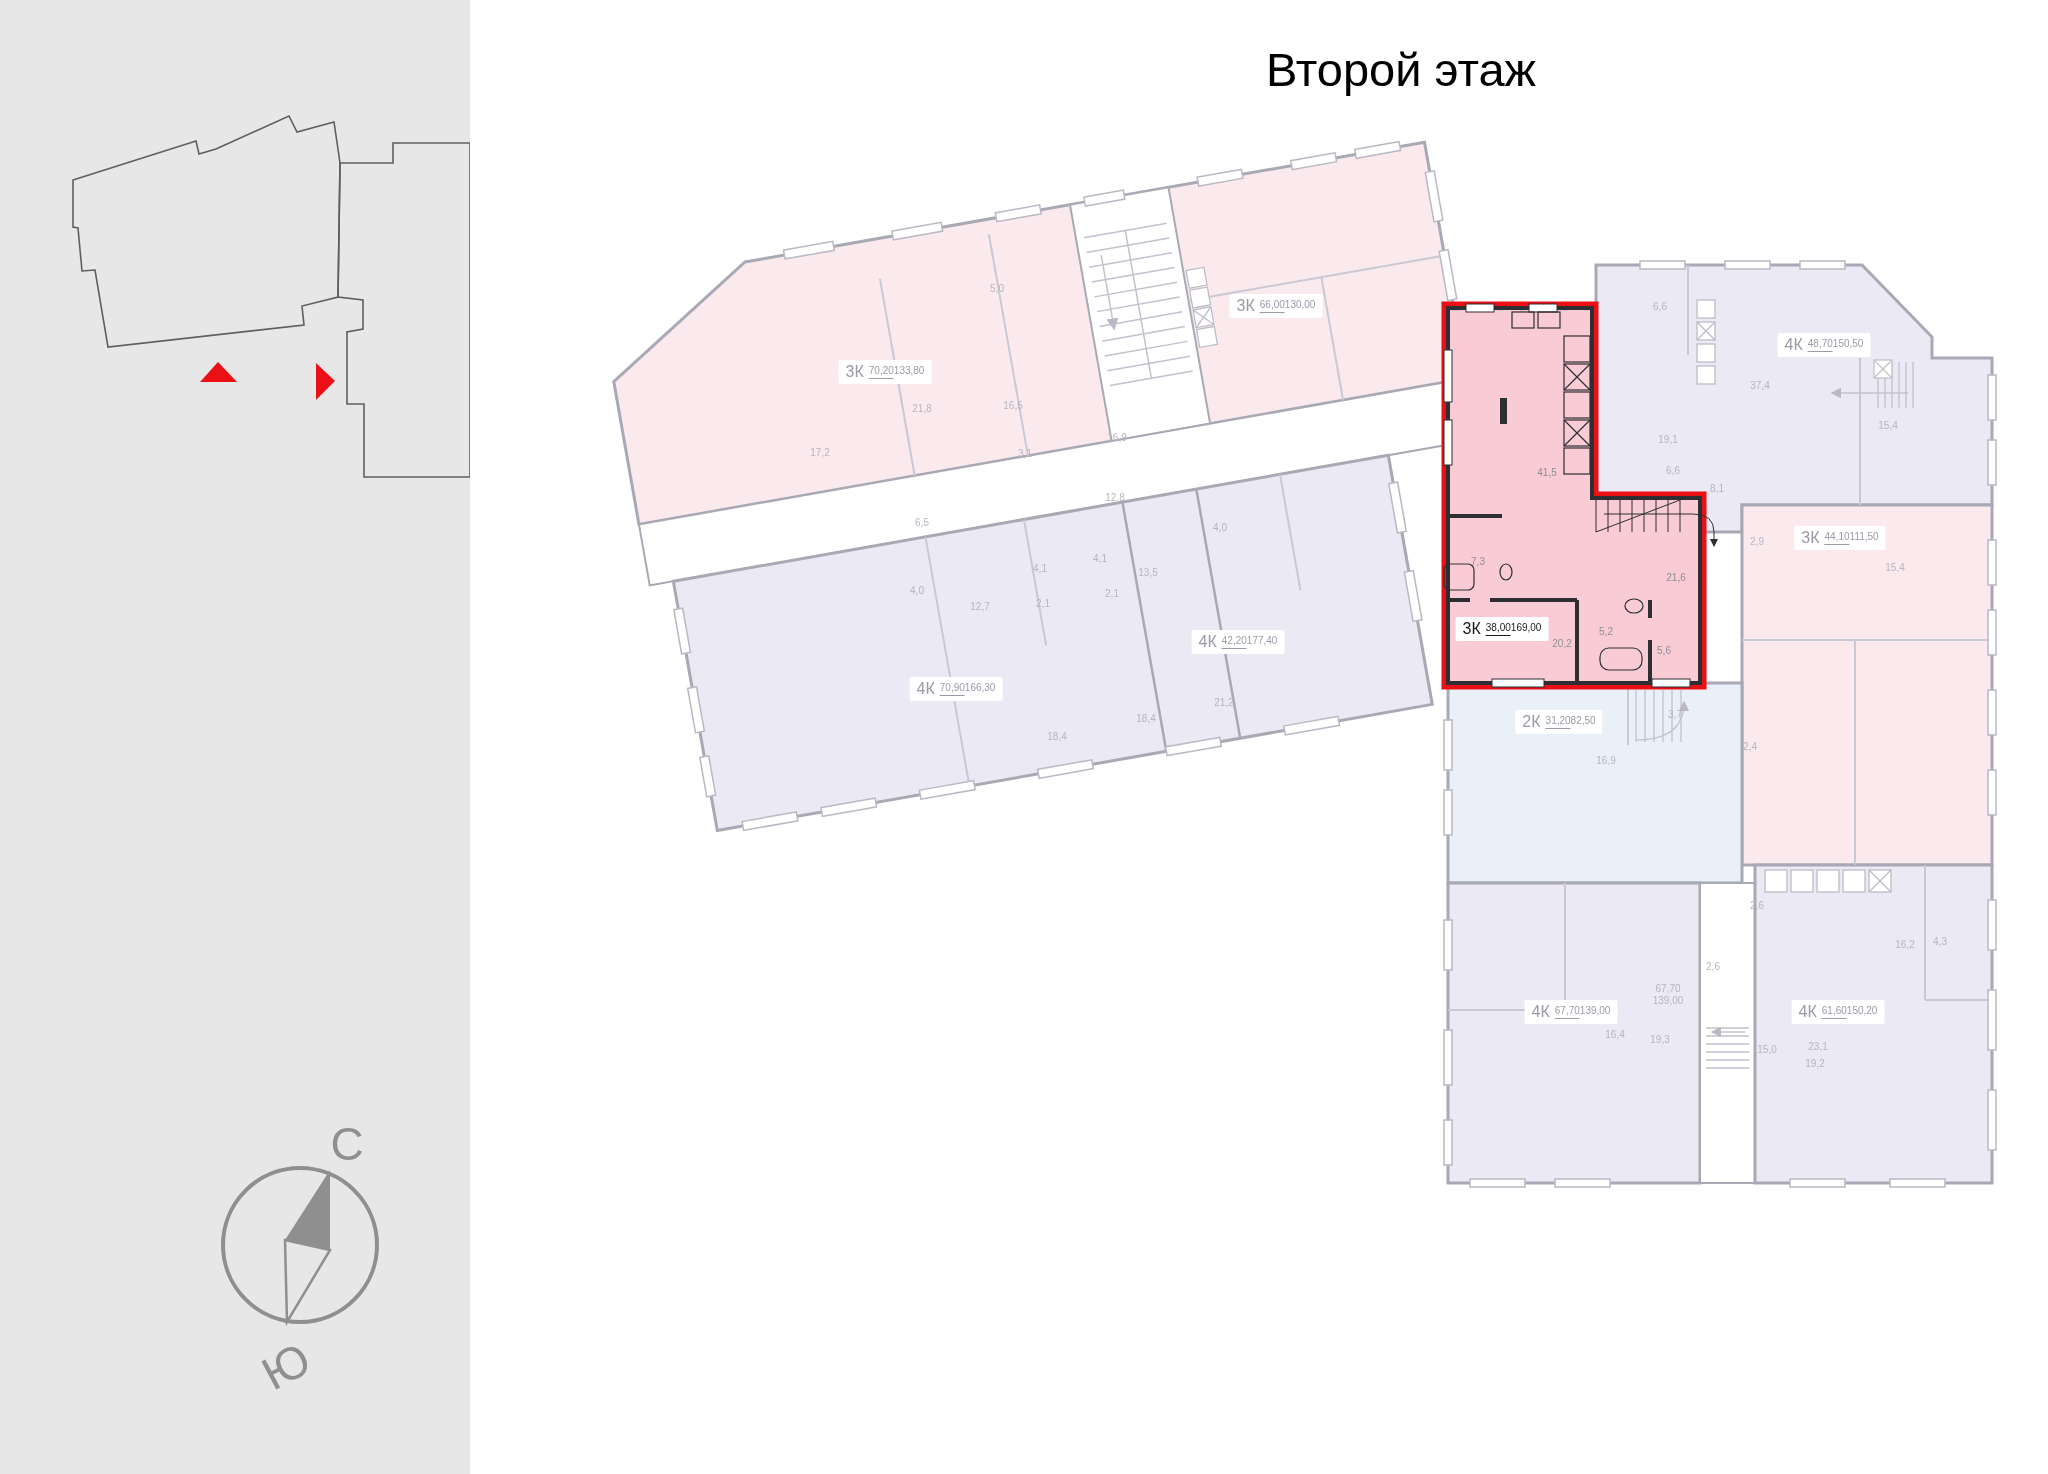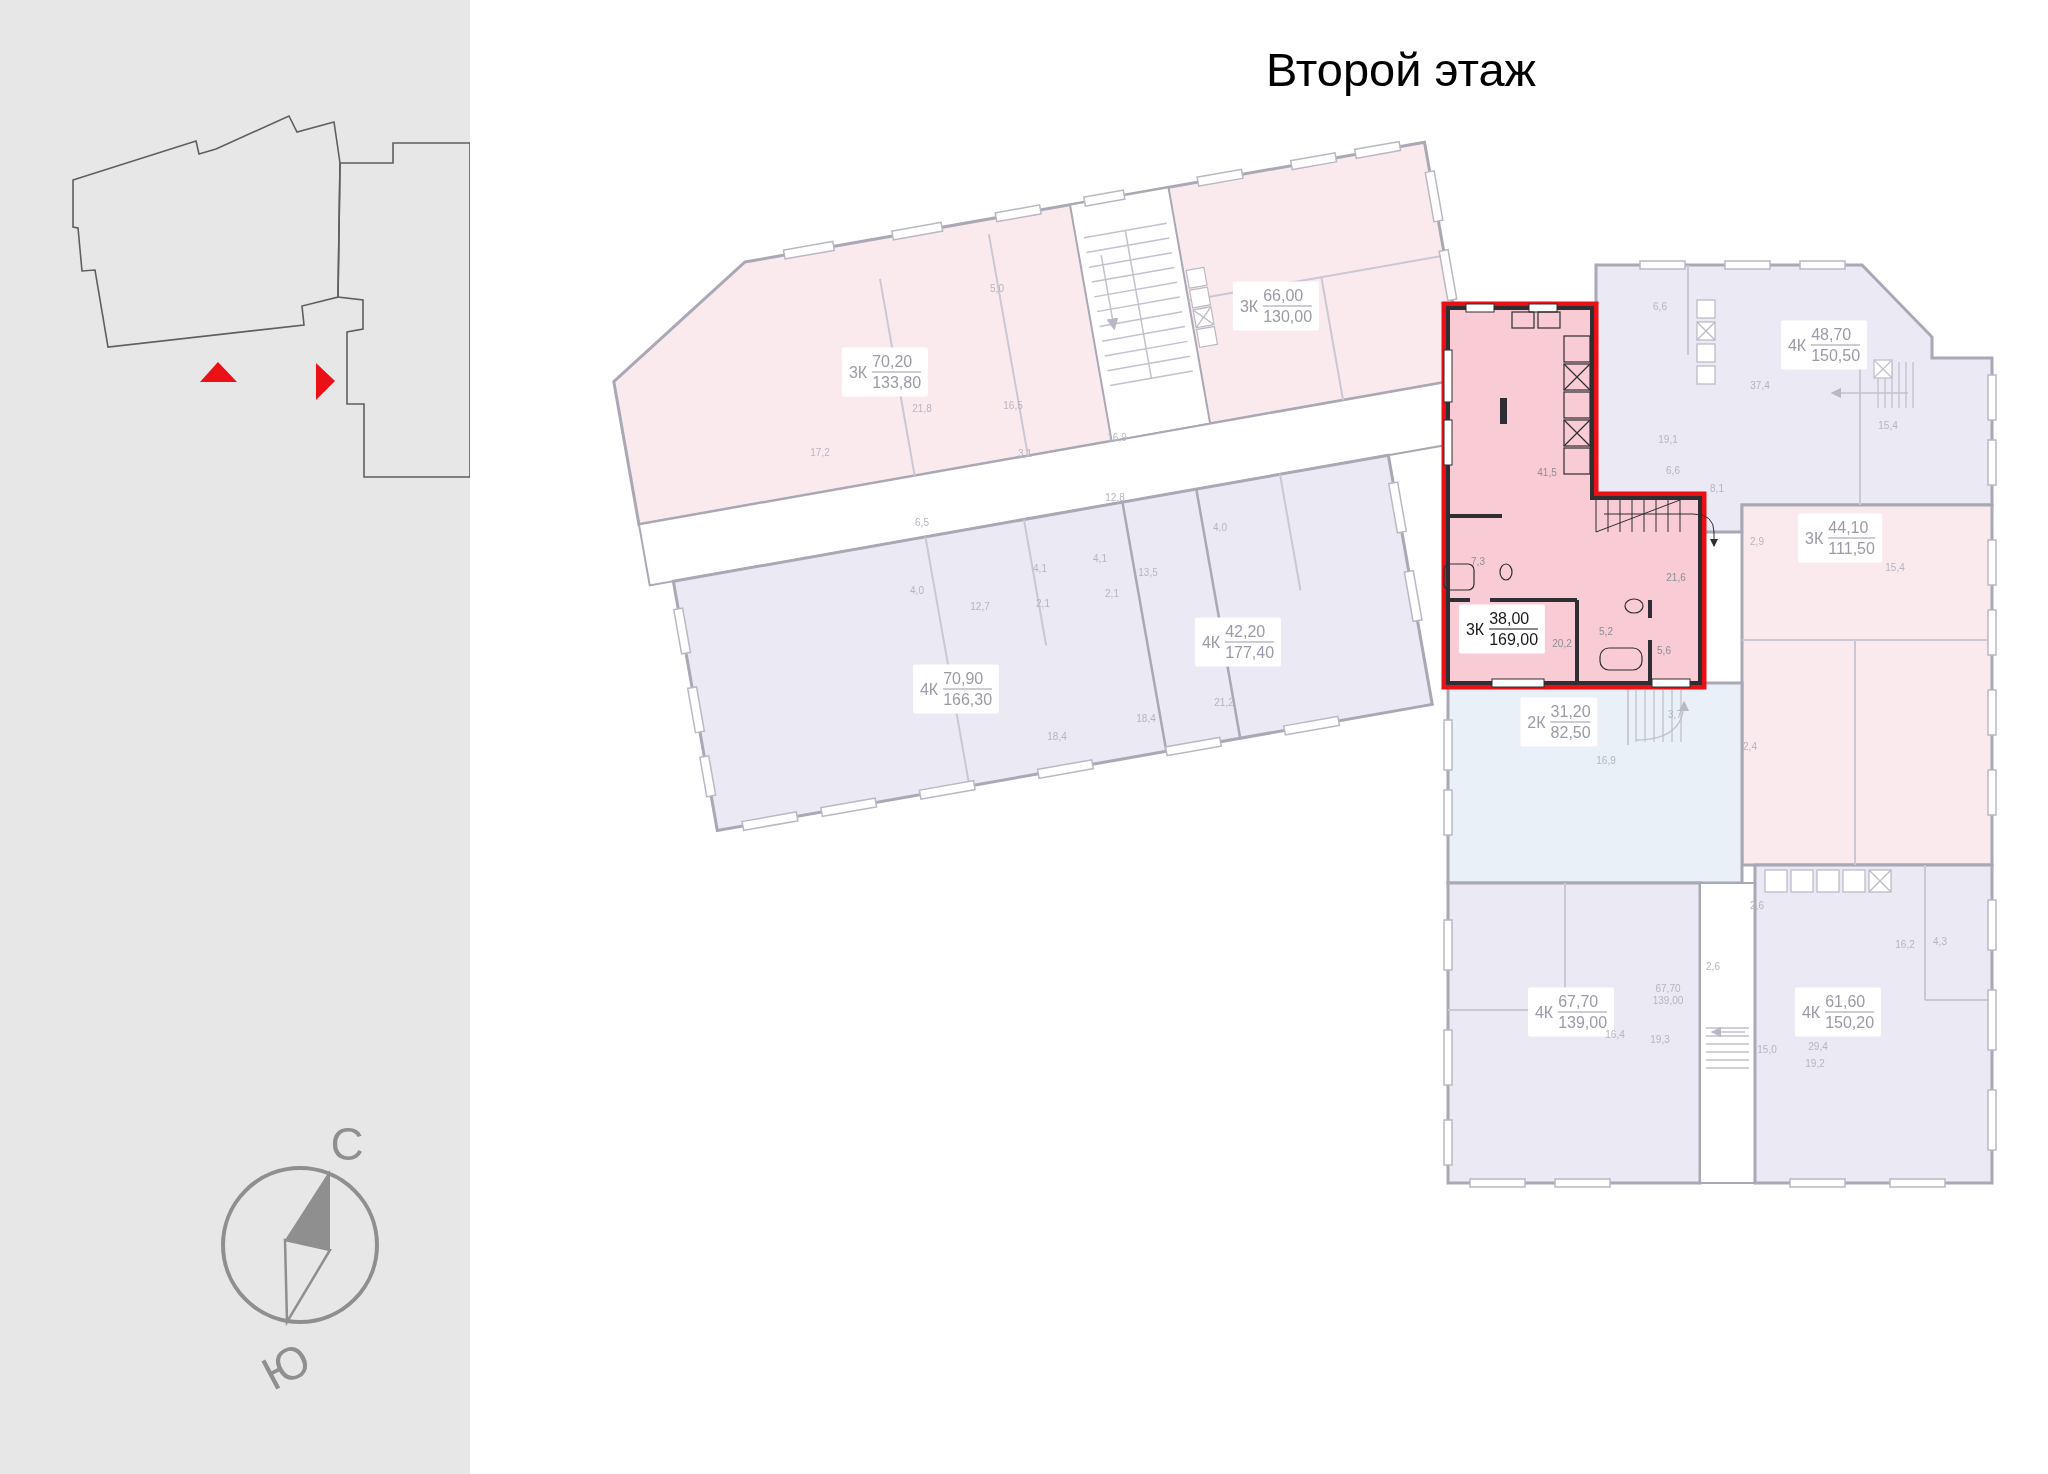--- a/index.html
+++ b/index.html
@@ -6,21 +6,21 @@
   .stage{position:relative;width:2048px;height:1474px;overflow:hidden;
          font-family:"Liberation Sans",sans-serif;background:#fff;}
   .sidebar{position:absolute;left:0;top:0;width:470px;height:1474px;background:#e7e7e7;}
   .plan-svg{position:absolute;left:0;top:0;}
   .page-title{position:absolute;left:1266px;top:42px;font-size:47px;color:#000;white-space:nowrap;}
   #plan-overlay{position:absolute;left:0;top:0;width:2048px;height:1474px;pointer-events:none;}
   .chip{position:absolute;transform:translate(-50%,-50%);background:#fff;border-radius:2px;
         display:flex;align-items:center;gap:5px;padding:4px 7px;color:#9b9aa8;
         pointer-events:auto;cursor:pointer;line-height:1;}
   .chip .type{font-size:16px;}
-  .chip .frac{display:flex;flex-direction:column;font-size:16px;line-height:1.25;}
+  .chip .frac{display:flex;flex-direction:row;font-size:10px;line-height:1.25;text-align:right;}
   .chip .frac .top{border-bottom:1px solid #9b9aa8;}
   .chip.selected{color:#1a1a1c;}
   .chip.selected .frac .top{border-bottom-color:#1a1a1c;}
   .room{position:absolute;transform:translate(-50%,-50%);font-size:10px;color:#b6b5c2;
         white-space:nowrap;pointer-events:none;}
   .room.sel{color:#8e8e97;}
 </style>
 </head>
 <body>
 
@@ -333,21 +333,21 @@
       <span class="room" style="left: 1750px; top: 746px;">2,4</span>
       <span class="room" style="left: 1757px; top: 905px;">2,6</span>
       <span class="room" style="left: 1713px; top: 966px;">2,6</span>
       <span class="room" style="left: 1668px; top: 988px;">67,70</span>
       <span class="room" style="left: 1668px; top: 1000px;">139,00</span>
       <span class="room" style="left: 1905px; top: 944px;">16,2</span>
       <span class="room" style="left: 1940px; top: 941px;">4,3</span>
       <span class="room" style="left: 1615px; top: 1034px;">16,4</span>
       <span class="room" style="left: 1660px; top: 1039px;">19,3</span>
       <span class="room" style="left: 1719px; top: 1049px; margin-left: 48px;">15,0</span>
-      <span class="room" style="left: 1818px; top: 1046px;">29,4</span>
+      <span class="room" style="left: 1818px; top: 1046px;">23,1</span>
       <span class="room" style="left: 1815px; top: 1063px;">19,2</span>
       <span class="room sel" style="left: 1547px; top: 472px;">41,5</span>
       <span class="room sel" style="left: 1478px; top: 561px;">7,3</span>
       <span class="room sel" style="left: 1676px; top: 577px;">21,6</span>
       <span class="room sel" style="left: 1562px; top: 643px;">20,2</span>
       <span class="room sel" style="left: 1606px; top: 631px;">5,2</span>
       <span class="room sel" style="left: 1664px; top: 650px;">5,6</span>
     </div>
 
   <div class="page-title">Второй этаж</div>

